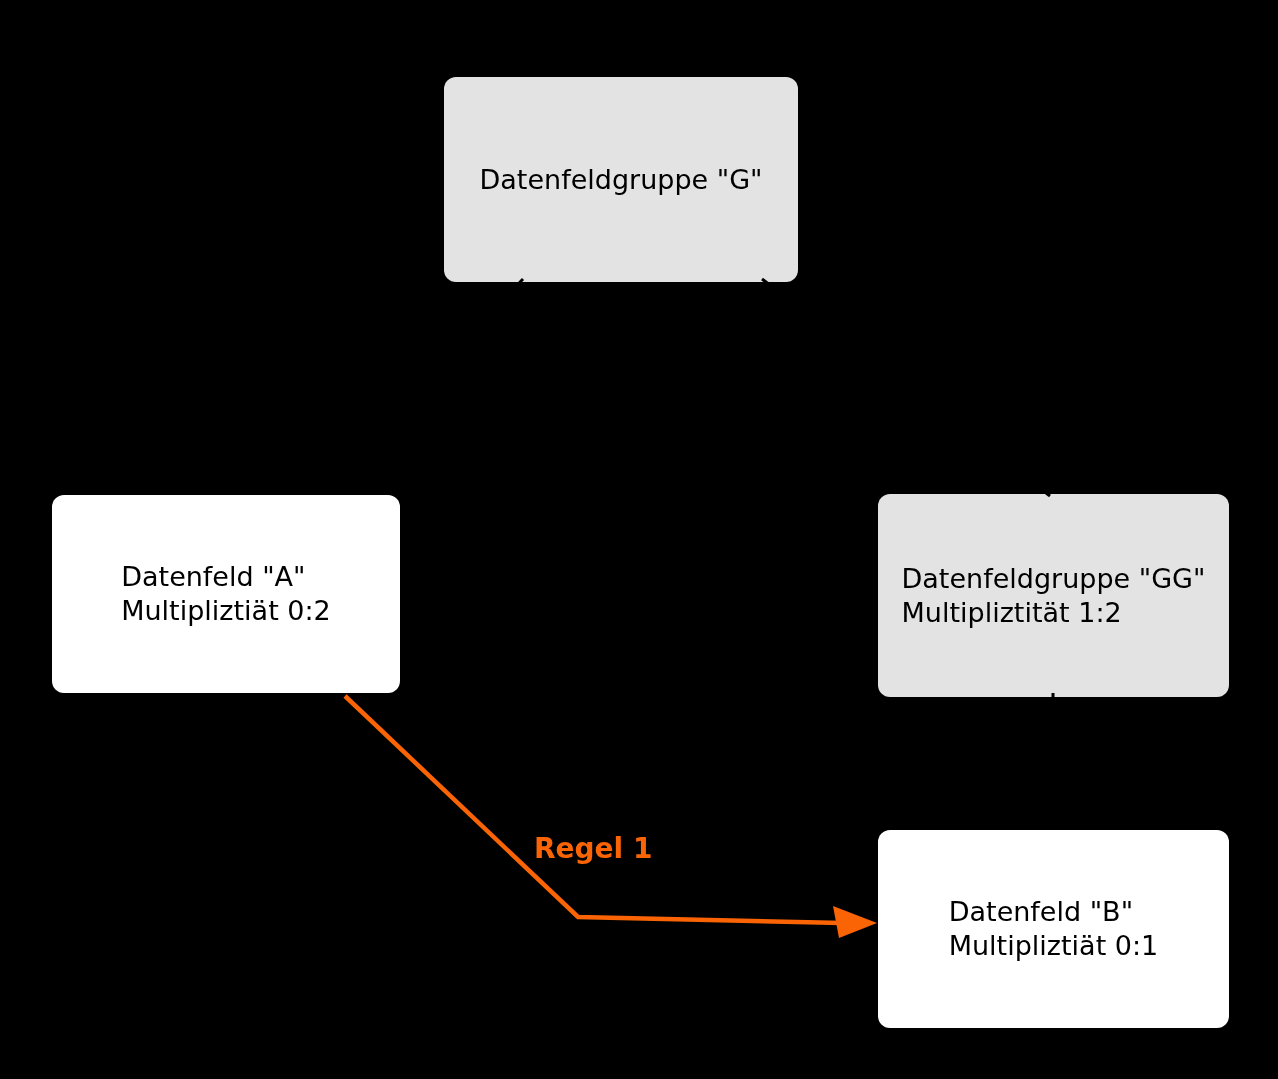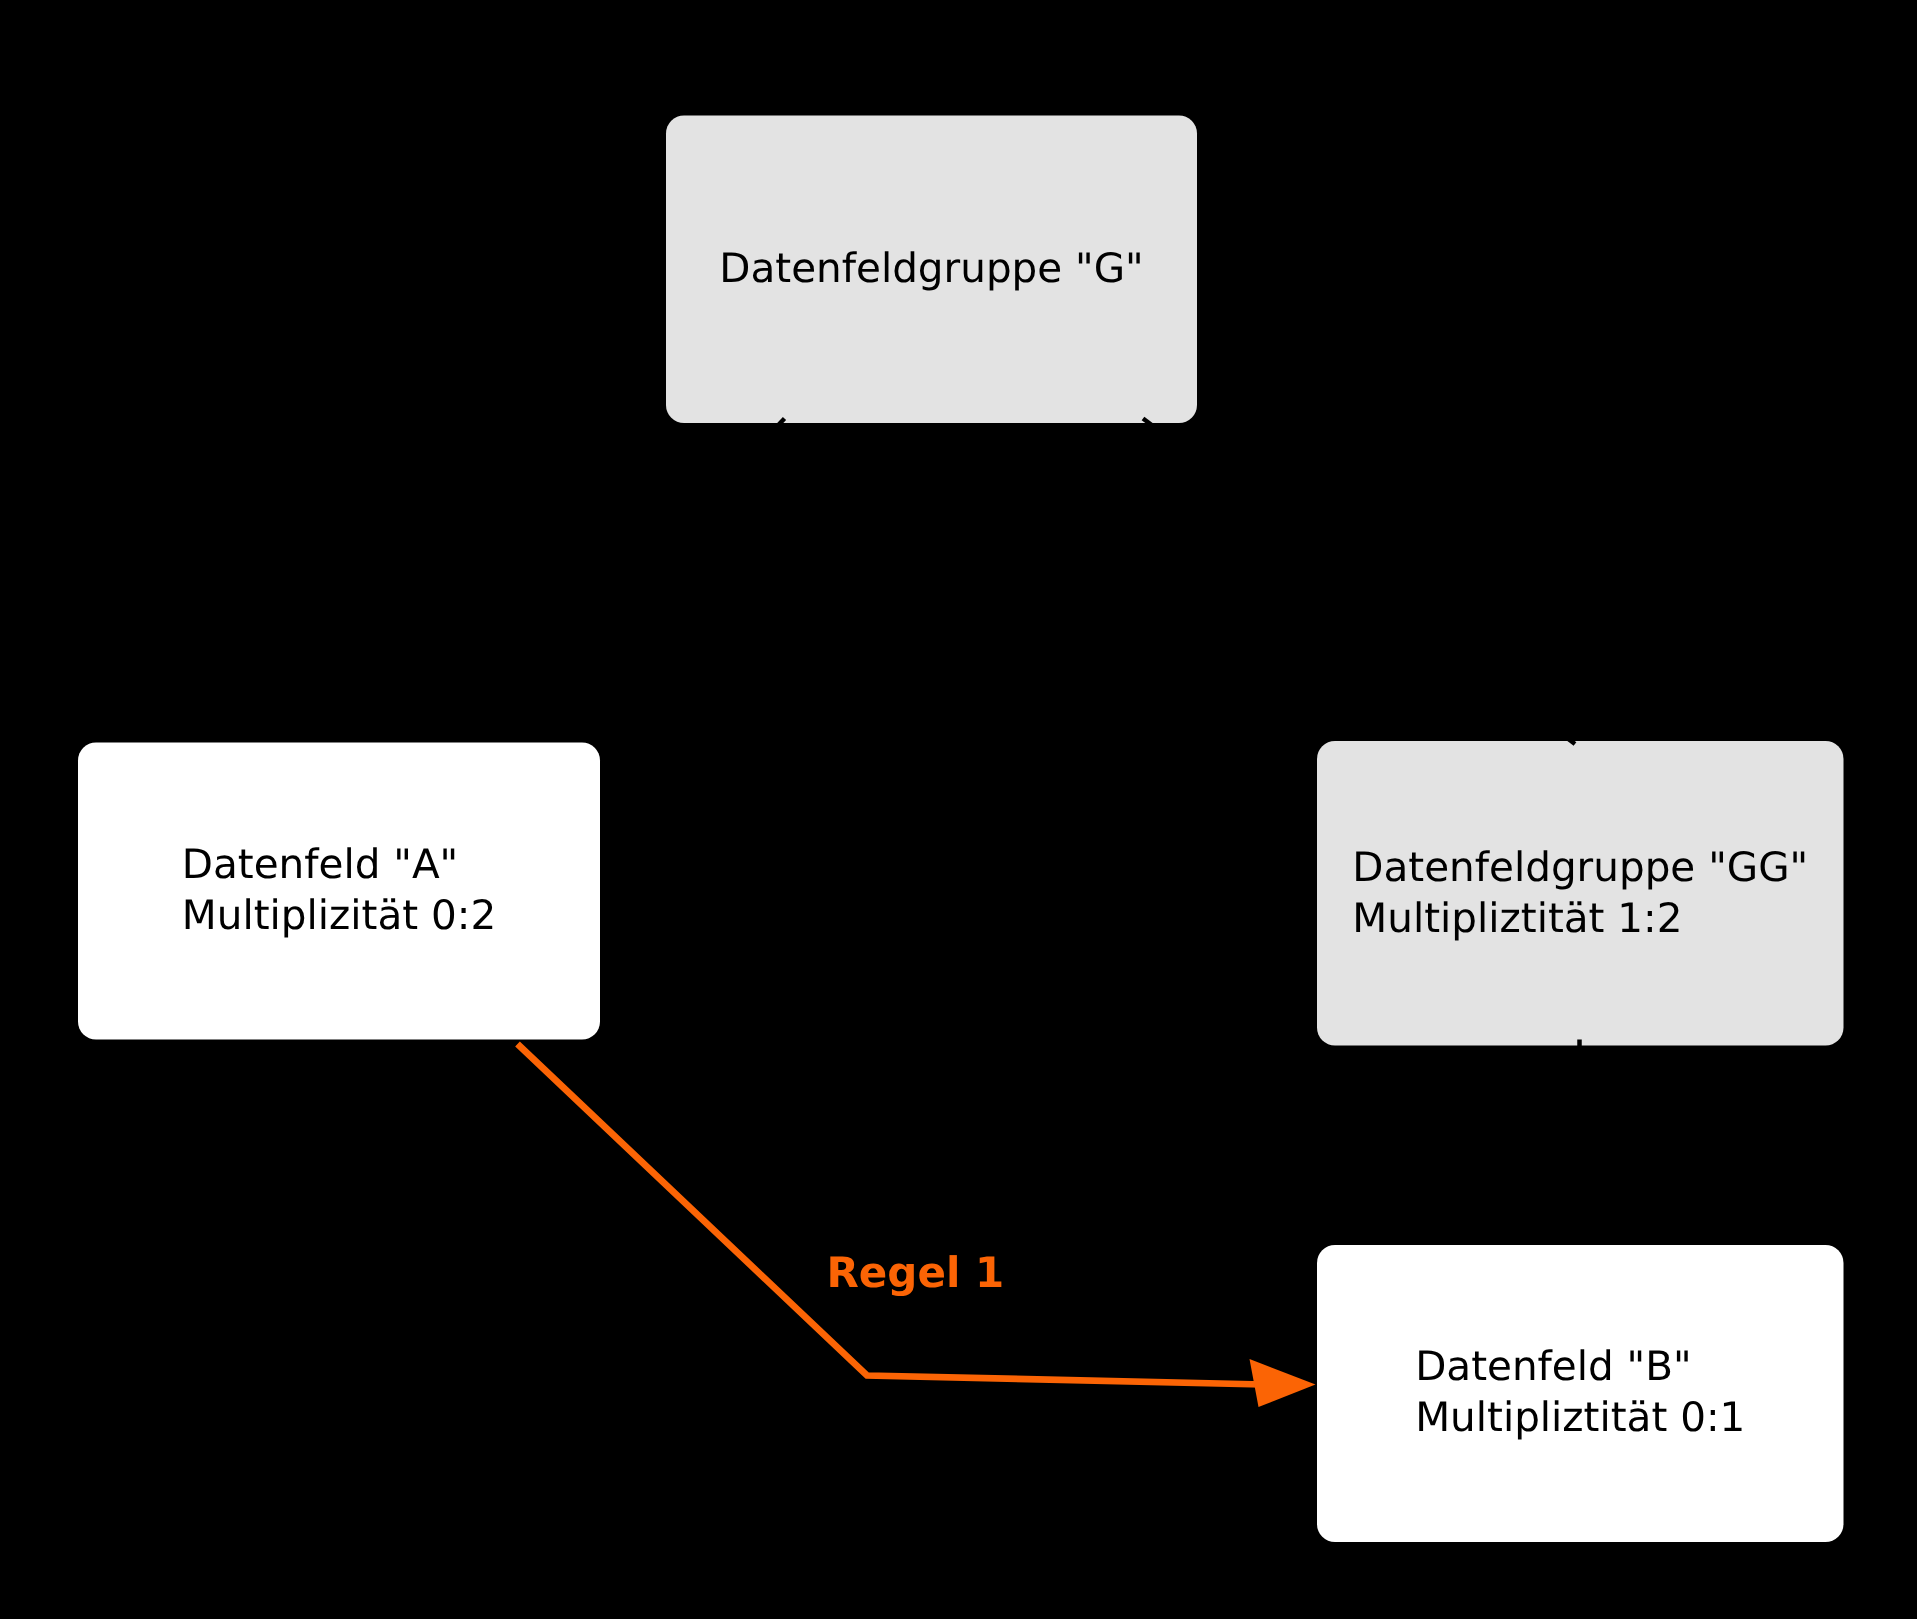--- a/index.html
+++ b/index.html
@@ -42,21 +42,21 @@
   .overlay {
     position: absolute;
     left: 0;
     top: 0;
     width: 1278px;
     height: 1079px;
     pointer-events: none;
   }
   .edge-label {
     position: absolute;
-    left: 551px;
+    left: 534px;
     top: 832px;
     color: #fb6405;
     font-size: 28px;
     font-weight: bold;
     white-space: nowrap;
   }
 </style>
 </head>
 <body>
 
@@ -64,35 +64,35 @@
 
   <div class="node node-gray" id="node-g">
     <div class="node-text">
       <div>Datenfeldgruppe "G"</div>
     </div>
   </div>
 
   <div class="node node-white" id="node-a">
     <div class="node-text">
       <div>Datenfeld "A"</div>
-      <div>Multiplizität 0:2</div>
+      <div>Multipliztiät 0:2</div>
     </div>
   </div>
 
   <div class="node node-gray" id="node-gg">
     <div class="node-text">
       <div>Datenfeldgruppe "GG"</div>
       <div>Multipliztität 1:2</div>
     </div>
   </div>
 
   <div class="node node-white" id="node-b">
     <div class="node-text">
       <div>Datenfeld "B"</div>
-      <div>Multipliztität 0:1</div>
+      <div>Multipliztiät 0:1</div>
     </div>
   </div>
 
   <svg class="overlay" viewBox="0 0 1278 1079" xmlns="http://www.w3.org/2000/svg">
     <line x1="523" y1="279" x2="320" y2="493" stroke="#000000" stroke-width="3"></line>
     <line x1="762" y1="279" x2="1050" y2="496" stroke="#000000" stroke-width="3"></line>
     <line x1="1053" y1="693" x2="1053" y2="827" stroke="#000000" stroke-width="3"></line>
     <polyline points="345,696 578,917 842,923" fill="none" stroke="#fb6405" stroke-width="4.5"></polyline>
     <polygon points="877,923 833,906 839,938" fill="#fb6405"></polygon>
   </svg>

